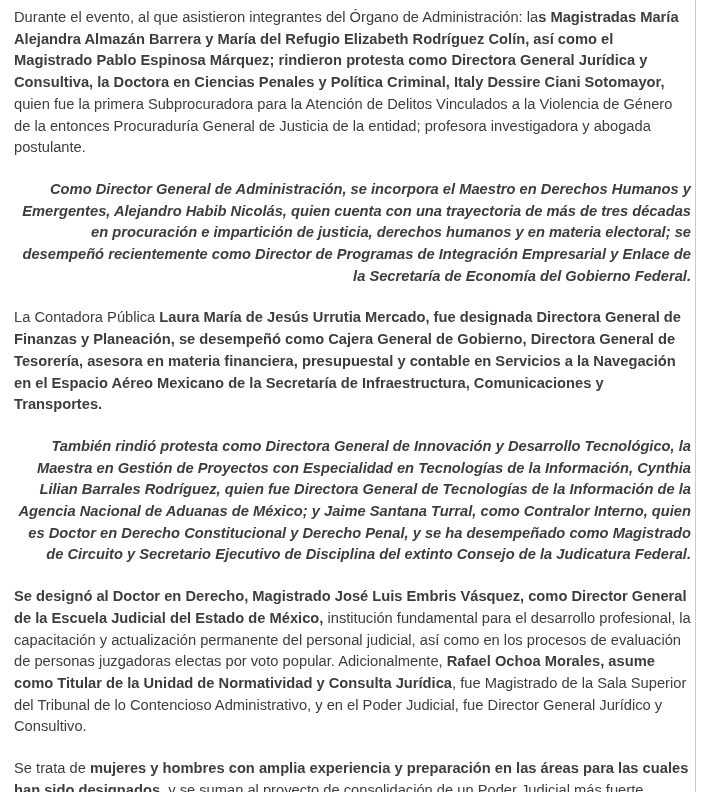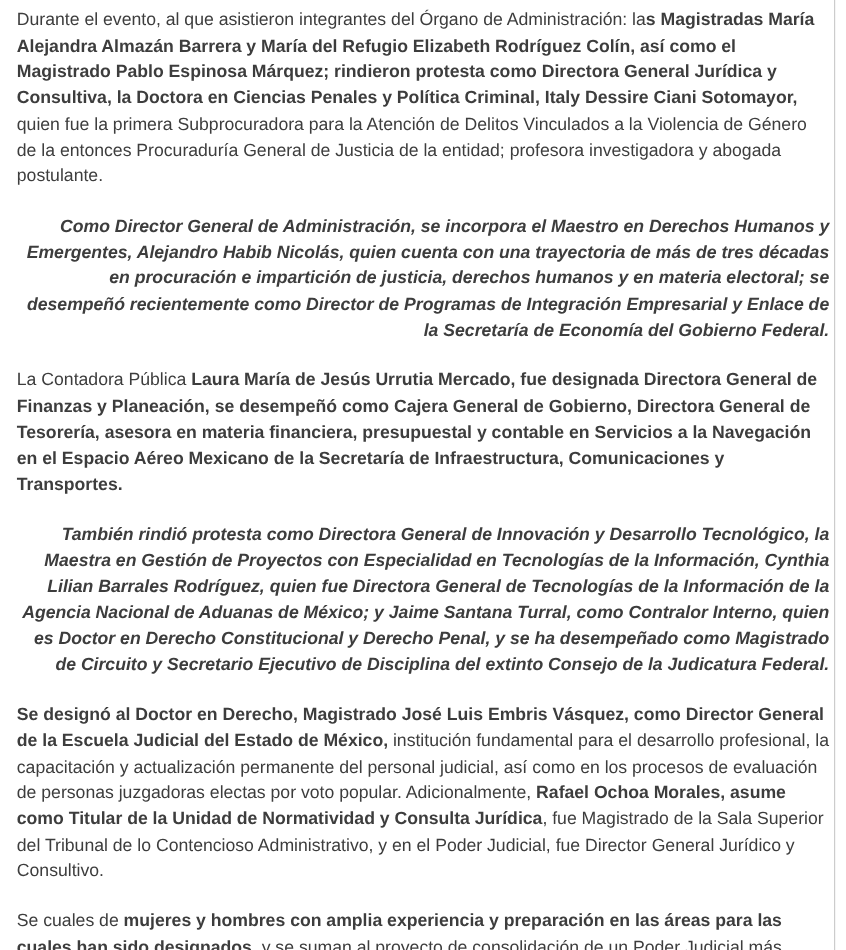--- a/index.html
+++ b/index.html
@@ -54,16 +54,16 @@
 </head>
 <body>
 
 <div class="page">
   <div class="content">
       <p><span>Durante el evento, al que asistieron integrantes del Órgano de Administración: la</span><span class="bold">s Magistradas María Alejandra Almazán Barrera y María del Refugio Elizabeth Rodríguez Colín, así como el Magistrado Pablo Espinosa Márquez; rindieron protesta como Directora General Jurídica y Consultiva, la Doctora en Ciencias Penales y Política Criminal, Italy Dessire Ciani Sotomayor,</span><span> quien fue la primera Subprocuradora para la Atención de Delitos Vinculados a la Violencia de Género de la entonces Procuraduría General de Justicia de la entidad; profesora investigadora y abogada postulante.</span></p>
       <p class="centered"><span class="bold">Como Director General de Administración, se incorpora el Maestro en Derechos Humanos y Emergentes, Alejandro Habib Nicolás, quien cuenta con una trayectoria de más de tres décadas en procuración e impartición de justicia, derechos humanos y en materia electoral; se desempeñó recientemente como Director de Programas de Integración Empresarial y Enlace de la Secretaría de Economía del Gobierno Federal.</span></p>
       <p><span>La Contadora Pública </span><span class="bold">Laura María de Jesús Urrutia Mercado, fue designada Directora General de Finanzas y Planeación, se desempeñó como Cajera General de Gobierno, Directora General de Tesorería, asesora en materia financiera, presupuestal y contable en Servicios a la Navegación en el Espacio Aéreo Mexicano de la Secretaría de Infraestructura, Comunicaciones y Transportes.</span></p>
       <p class="centered"><span class="bold">También rindió protesta como Directora General de Innovación y Desarrollo Tecnológico, la Maestra en Gestión de Proyectos con Especialidad en Tecnologías de la Información, Cynthia Lilian Barrales Rodríguez, quien fue Directora General de Tecnologías de la Información de la Agencia Nacional de Aduanas de México; y Jaime Santana Turral, como Contralor Interno, quien es Doctor en Derecho Constitucional y Derecho Penal, y se ha desempeñado como Magistrado de Circuito y Secretario Ejecutivo de Disciplina del extinto Consejo de la Judicatura Federal.</span></p>
       <p><span class="bold">Se designó al Doctor en Derecho, Magistrado José Luis Embris Vásquez, como Director General de la Escuela Judicial del Estado de México,</span><span> institución fundamental para el desarrollo profesional, la capacitación y actualización permanente del personal judicial, así como en los procesos de evaluación de personas juzgadoras electas por voto popular. Adicionalmente, </span><span class="bold">Rafael Ochoa Morales, asume como Titular de la Unidad de Normatividad y Consulta Jurídica</span><span>, fue Magistrado de la Sala Superior del Tribunal de lo Contencioso Administrativo, y en el Poder Judicial, fue Director General Jurídico y Consultivo.</span></p>
-      <p><span>Se cuales de </span><span class="bold">mujeres y hombres con amplia experiencia y preparación en las áreas para las cuales han sido designados,</span><span> y se suman al proyecto de consolidación de un Poder Judicial más fuerte, transparente y digno de la confianza de las y los mexiquenses.</span></p>
+      <p><span>Se trata de </span><span class="bold">mujeres y hombres con amplia experiencia y preparación en las áreas para las cuales han sido designados,</span><span> y se suman al proyecto de consolidación de un Poder Judicial más fuerte, transparente y digno de la confianza de las y los mexiquenses.</span></p>
     </div>
   <div class="right-rule"></div>
 </div>
 
 </body></html>

